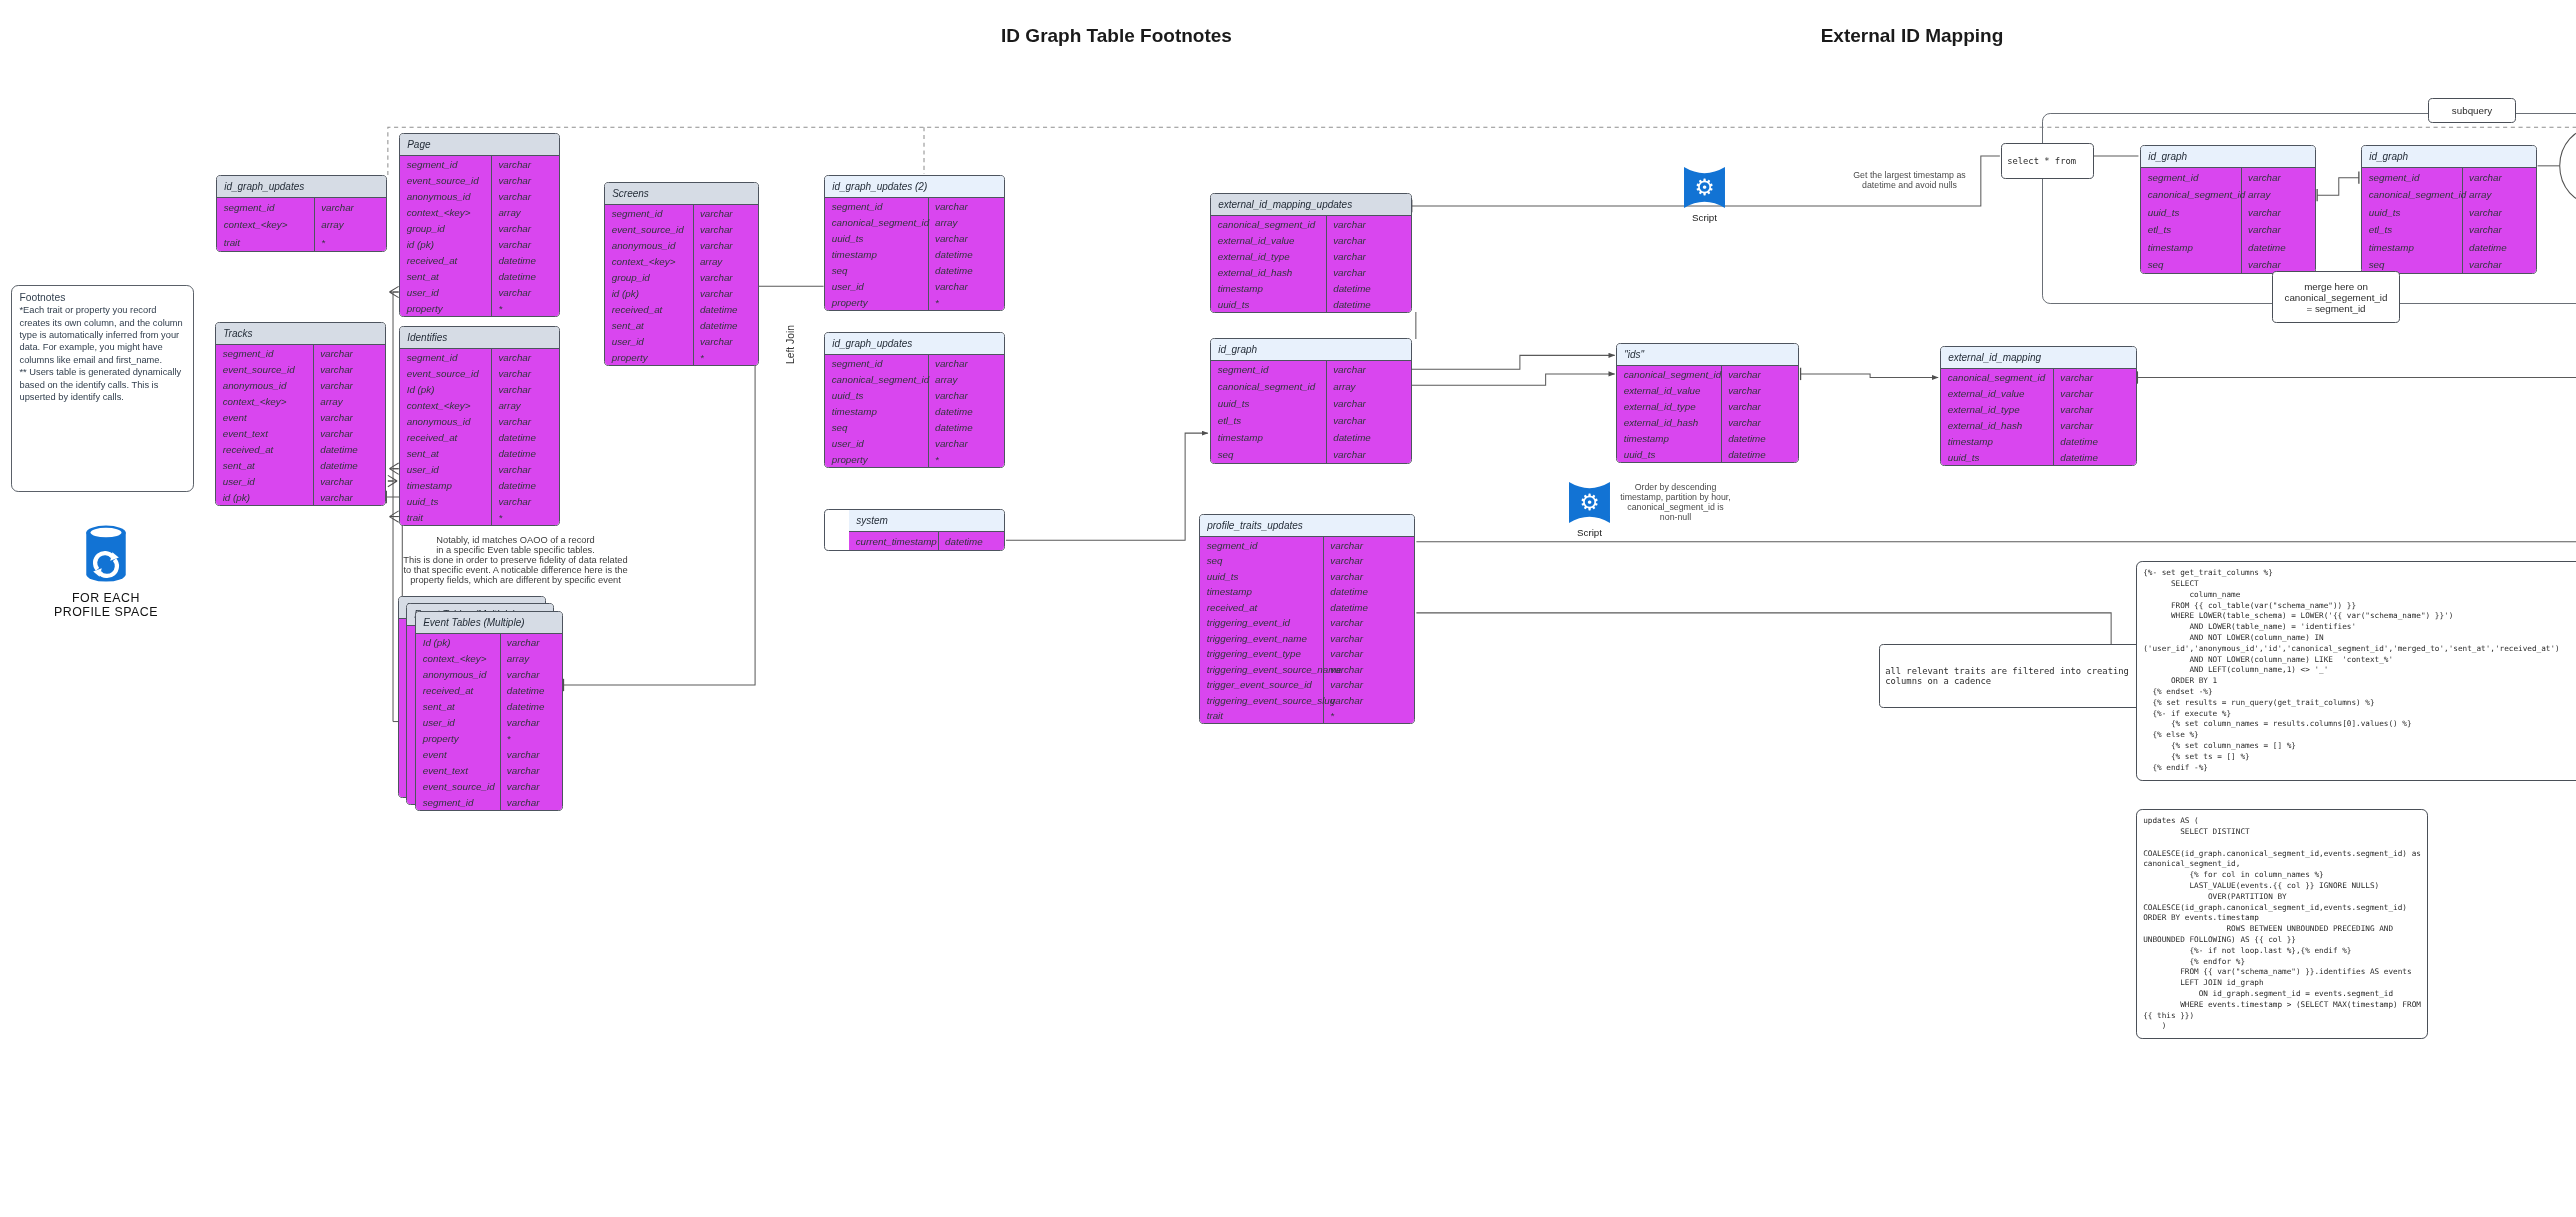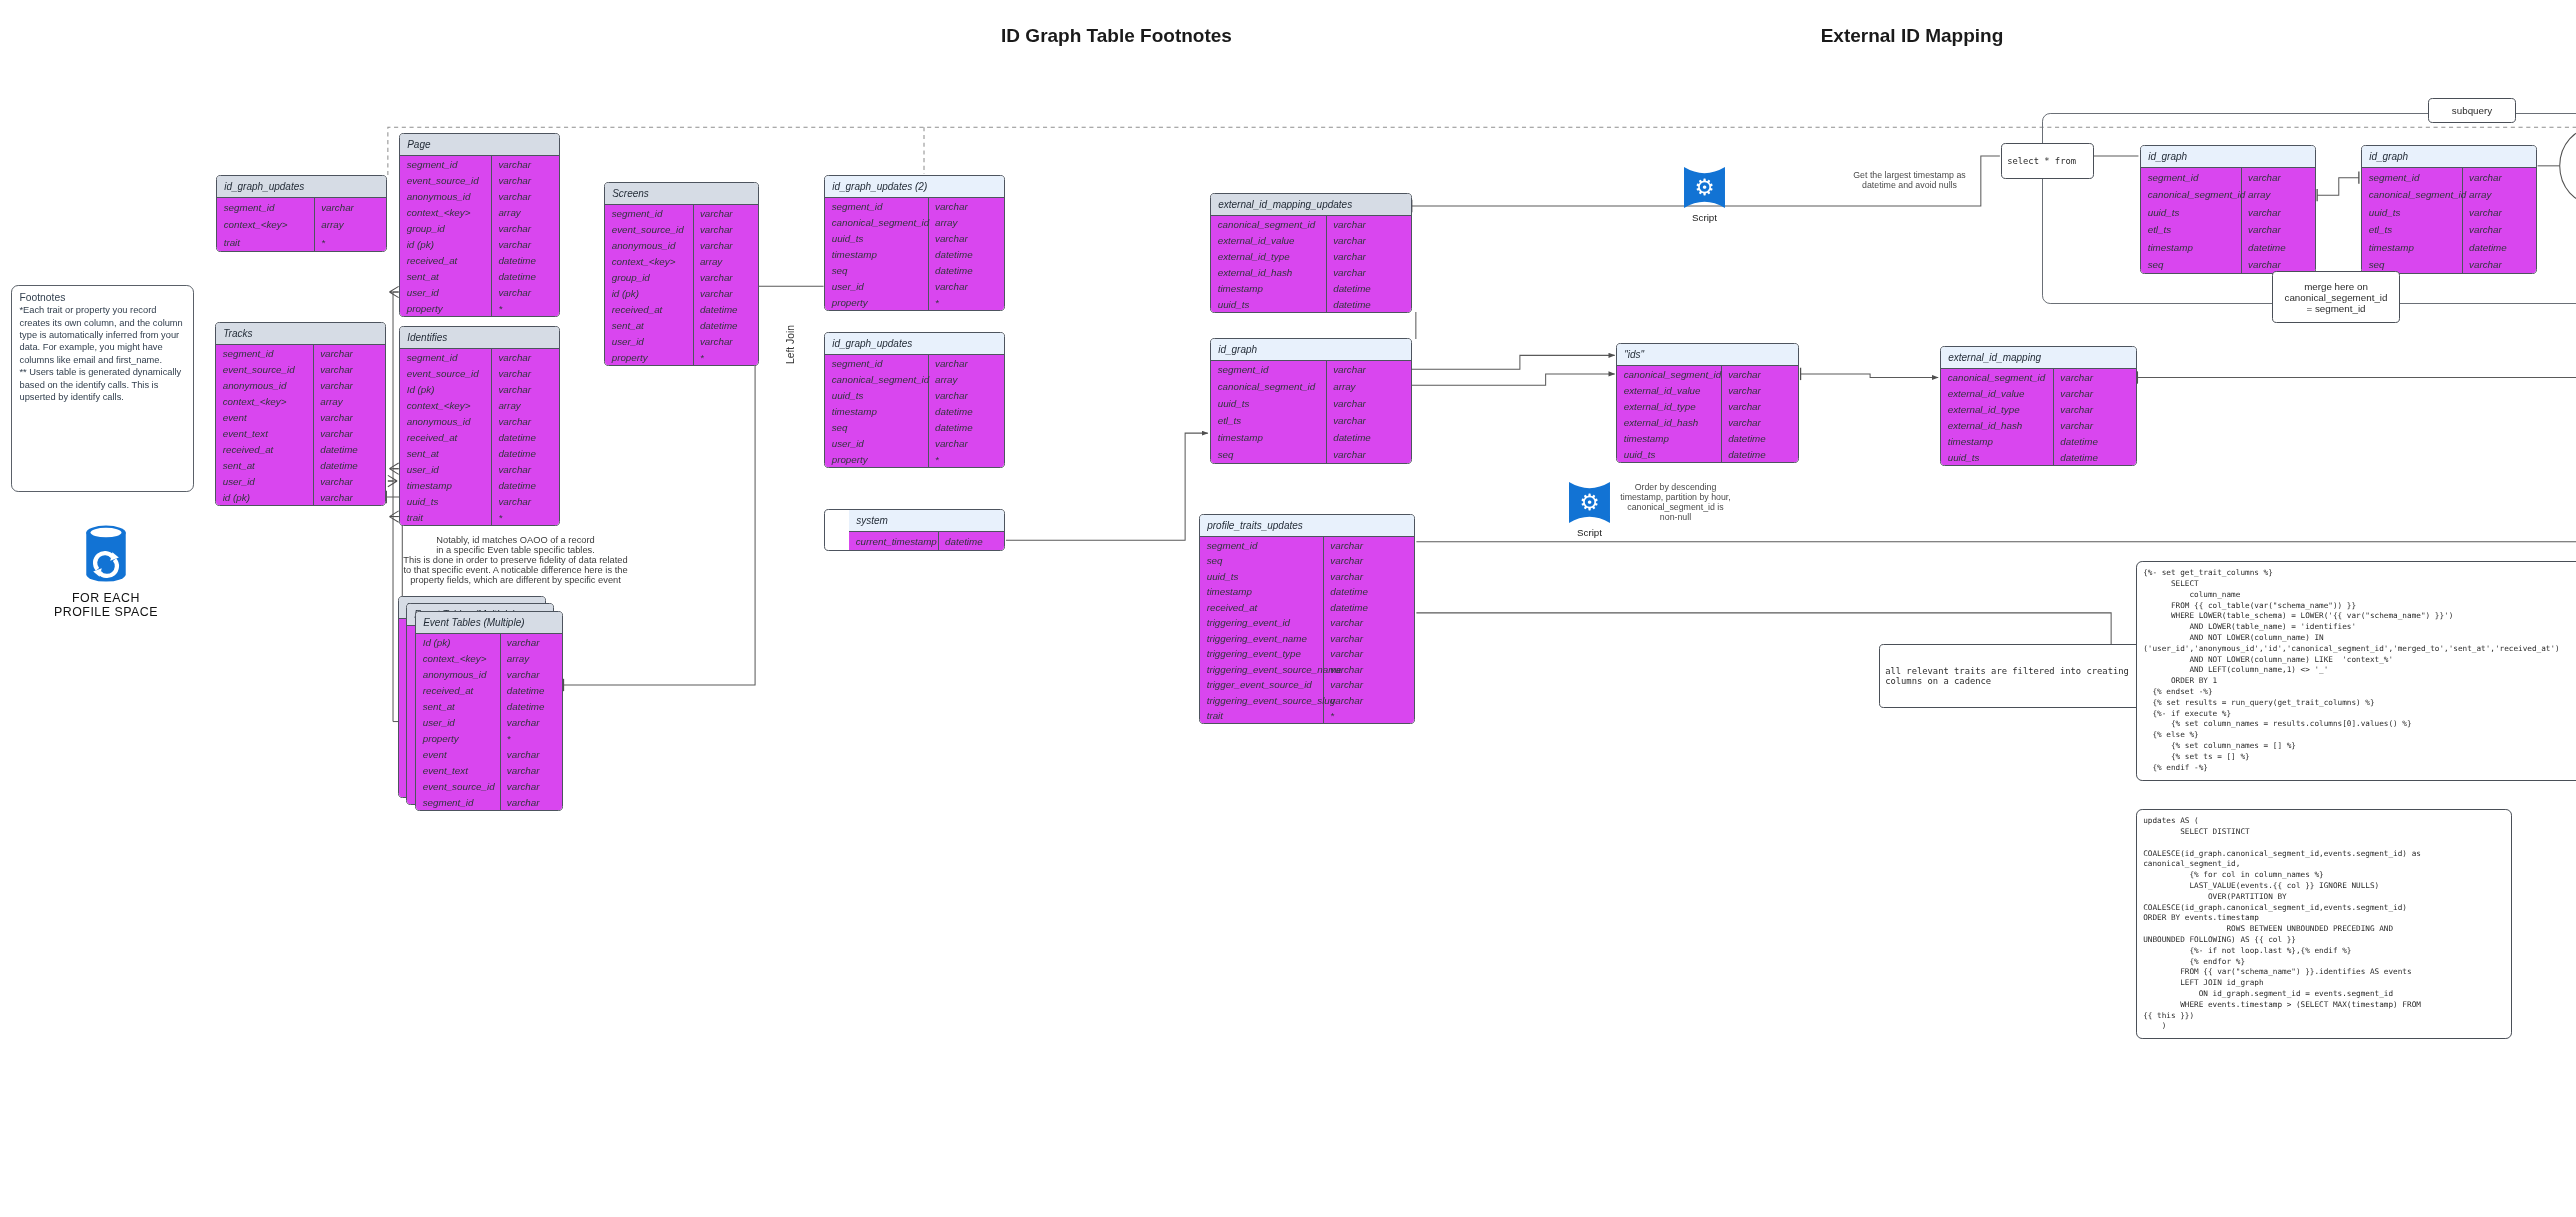--- a/index.html
+++ b/index.html
@@ -701,21 +701,21 @@
           AND LEFT(column_name,1) &lt;&gt; '_'
       ORDER BY 1
   {% endset -%}
   {% set results = run_query(get_trait_columns) %}
   {%- if execute %}
       {% set column_names = results.columns[0].values() %}
   {% else %}
       {% set column_names = [] %}
       {% set ts = [] %}
   {% endif -%}</div>
-      <div class="ann boxed code" style="left: 2136px; top: 809px; width: 376px; box-sizing: border-box;">updates AS (
+      <div class="ann boxed code" style="left: 2136px; top: 809px; width: 292px; box-sizing: border-box;">updates AS (
         SELECT DISTINCT
 
 COALESCE(id_graph.canonical_segment_id,events.segment_id) as
 canonical_segment_id,
           {% for col in column_names %}
           LAST_VALUE(events.{{ col }} IGNORE NULLS)
               OVER(PARTITION BY
 COALESCE(id_graph.canonical_segment_id,events.segment_id)
 ORDER BY events.timestamp
                   ROWS BETWEEN UNBOUNDED PRECEDING AND

